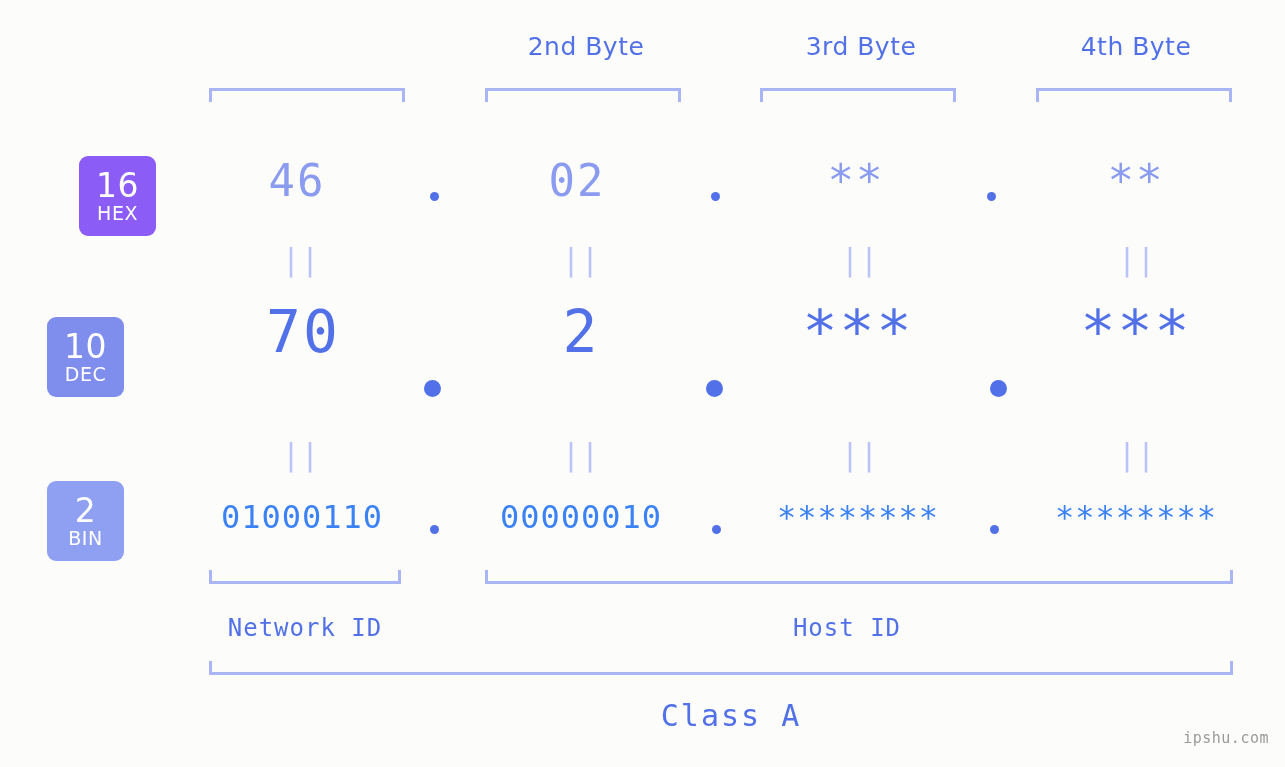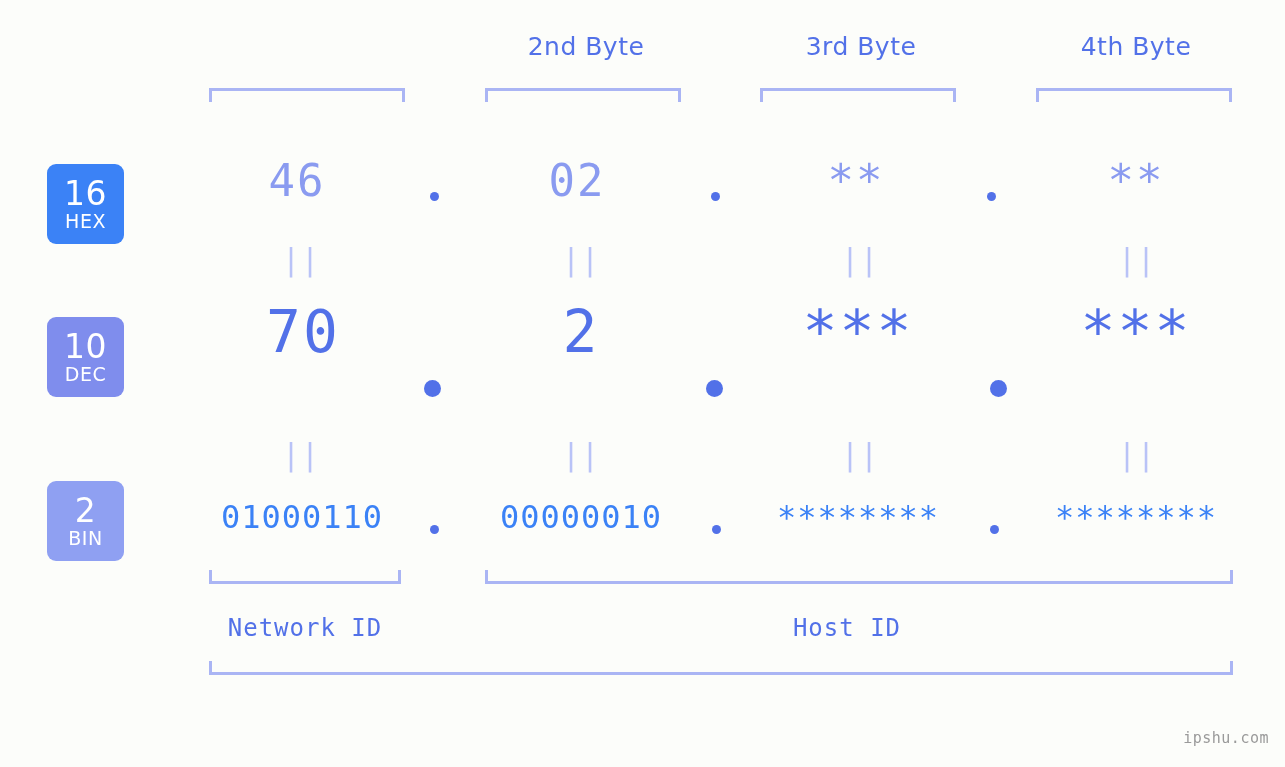--- a/index.html
+++ b/index.html
@@ -62,21 +62,21 @@
     font-size: 33px;
     font-weight: 400;
     letter-spacing: 0.5px;
   }
   .badge .name {
     font-size: 19px;
     font-weight: 400;
     margin-top: 2px;
     letter-spacing: 0.5px;
   }
-  #badge-hex { top: 164px; background: #3b82f6; }
+  #badge-hex { top: 156px; background: #8b5cf6; margin-left: 32px; }
   #badge-dec { top: 317px; background: #7f8ded; }
   #badge-bin { top: 481px; background: #8fa0f2; }
 
   
   .cell {
     position: absolute;
     text-align: center;
     font-family: "DejaVu Sans Mono", monospace;
     white-space: nowrap;
   }
@@ -251,16 +251,17 @@
     <div class="dot" style="left:990px;"></div>
   </div>
 
   <div class="bottom-bracket" style="left:209px; width:192px; top:570px;"></div>
   <div class="bottom-bracket" style="left:485px; width:748px; top:570px;"></div>
 
   <div class="id-label" style="left:739px; width:216px; top:614px;">Host ID</div>
   <div class="id-label" style="left:185px; width:240px; top:614px;">Network ID</div>
 
   <div class="bottom-bracket" style="left:209px; width:1024px; top:661px;"></div>
+  <div class="class-label" style="left:601px; width:260px; top:698px;">Class A</div>
 
   <div class="watermark">ipshu.com</div>
 
 </div>
 
 </body></html>

